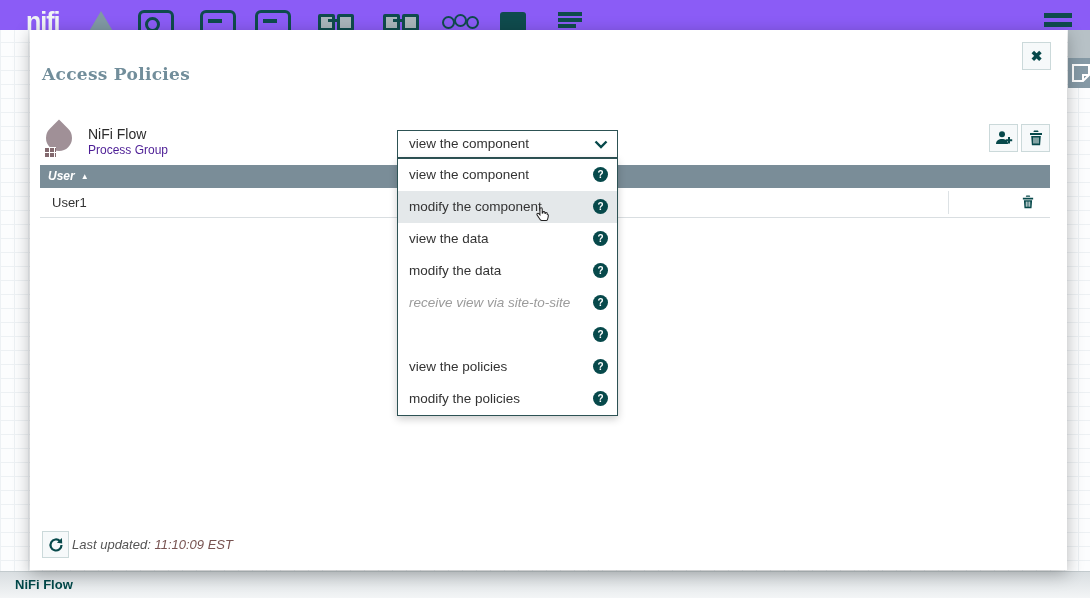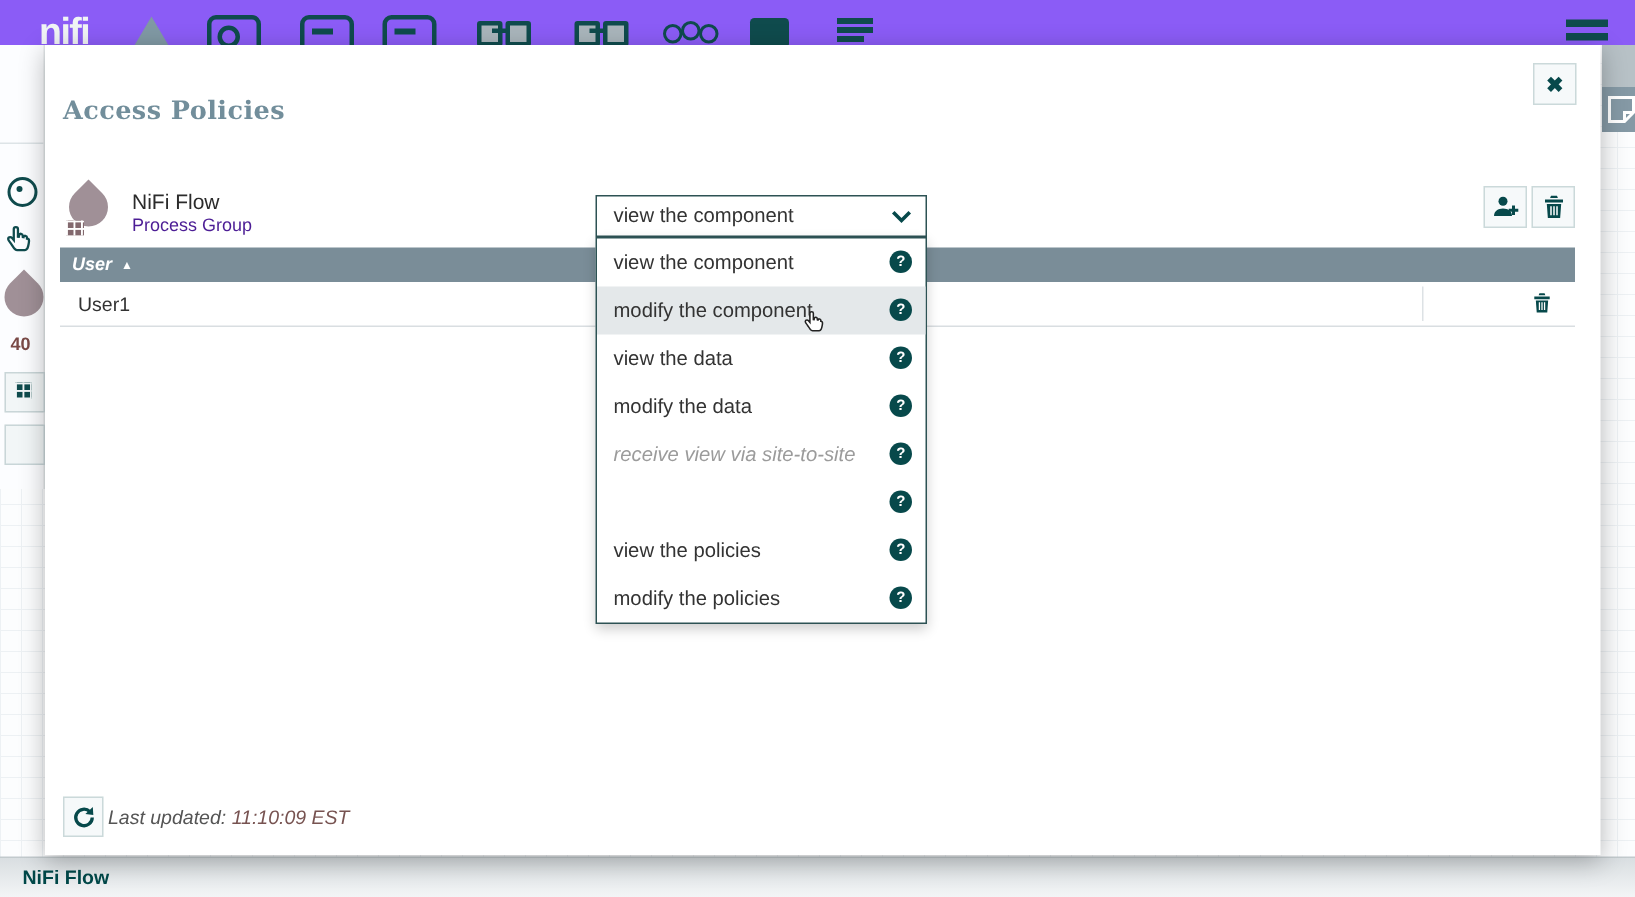--- a/index.html
+++ b/index.html
@@ -142,35 +142,20 @@
         <i style="top:0"></i>
         <i style="top:6px"></i>
         <i style="top:12px;width:18px"></i>
       </span>
     <span class="hamburger">
         <i style="top:0"></i>
         <i style="top:9px"></i>
       </span>
   </div>
 
-  <div class="left-palette">
-    <span class="lp-div"></span>
-    <span class="compass">
-        <i></i>
-      </span>
-    <svg style="position:absolute;left:2px;top:118px" width="23" height="23" viewBox="0 0 24 24">
-        <path d="M9 3.5c.8 0 1.4.6 1.4 1.4v5.3l.6.1.2-1c.1-.7.7-1.2 1.4-1.1.7.1 1.1.6 1.1 1.3l.1.9.5.1c.1-.6.7-1 1.3-.9.7.1 1.1.6 1.1 1.2v.8c.5 0 1.4.3 1.4 1.5 0 .6-.1 1.5-.3 2.4-.2 1.1-.5 2.3-.9 3-.4.8-.9 1-1.6 1h-5.6c-.7 0-1.3-.4-1.8-1-.7-.9-1.9-2.8-2.6-3.8-.5-.7-1.7-2-1.7-2.9 0-.8.7-1.3 1.4-1.3.6 0 1 .3 1.5.8l1 1.2V4.9c0-.8.6-1.4 1.4-1.4z" fill="none" stroke="#0f4b4d" stroke-width="1.6"></path>
-      </svg>
-    <span class="drop lp-drop"></span>
-    <span class="lp-num">40</span>
-    <span class="lp-box" style="top:218px">
-        <span class="minigrid"></span>
-      </span>
-    <span class="lp-box" style="top:253px"></span>
-  </div>
 
   <div class="right-gray"></div>
   <div class="note-tab">
     <svg style="position:absolute;left:3px;top:5px" width="20" height="20" viewBox="0 0 20 20">
         <path d="M2 2h16v10l-6 6H2z" fill="none" stroke="#fff" stroke-width="2"></path>
         <path d="M12 18v-6h6" fill="none" stroke="#fff" stroke-width="2"></path>
       </svg>
   </div>
 
   <div class="crumbbar">

